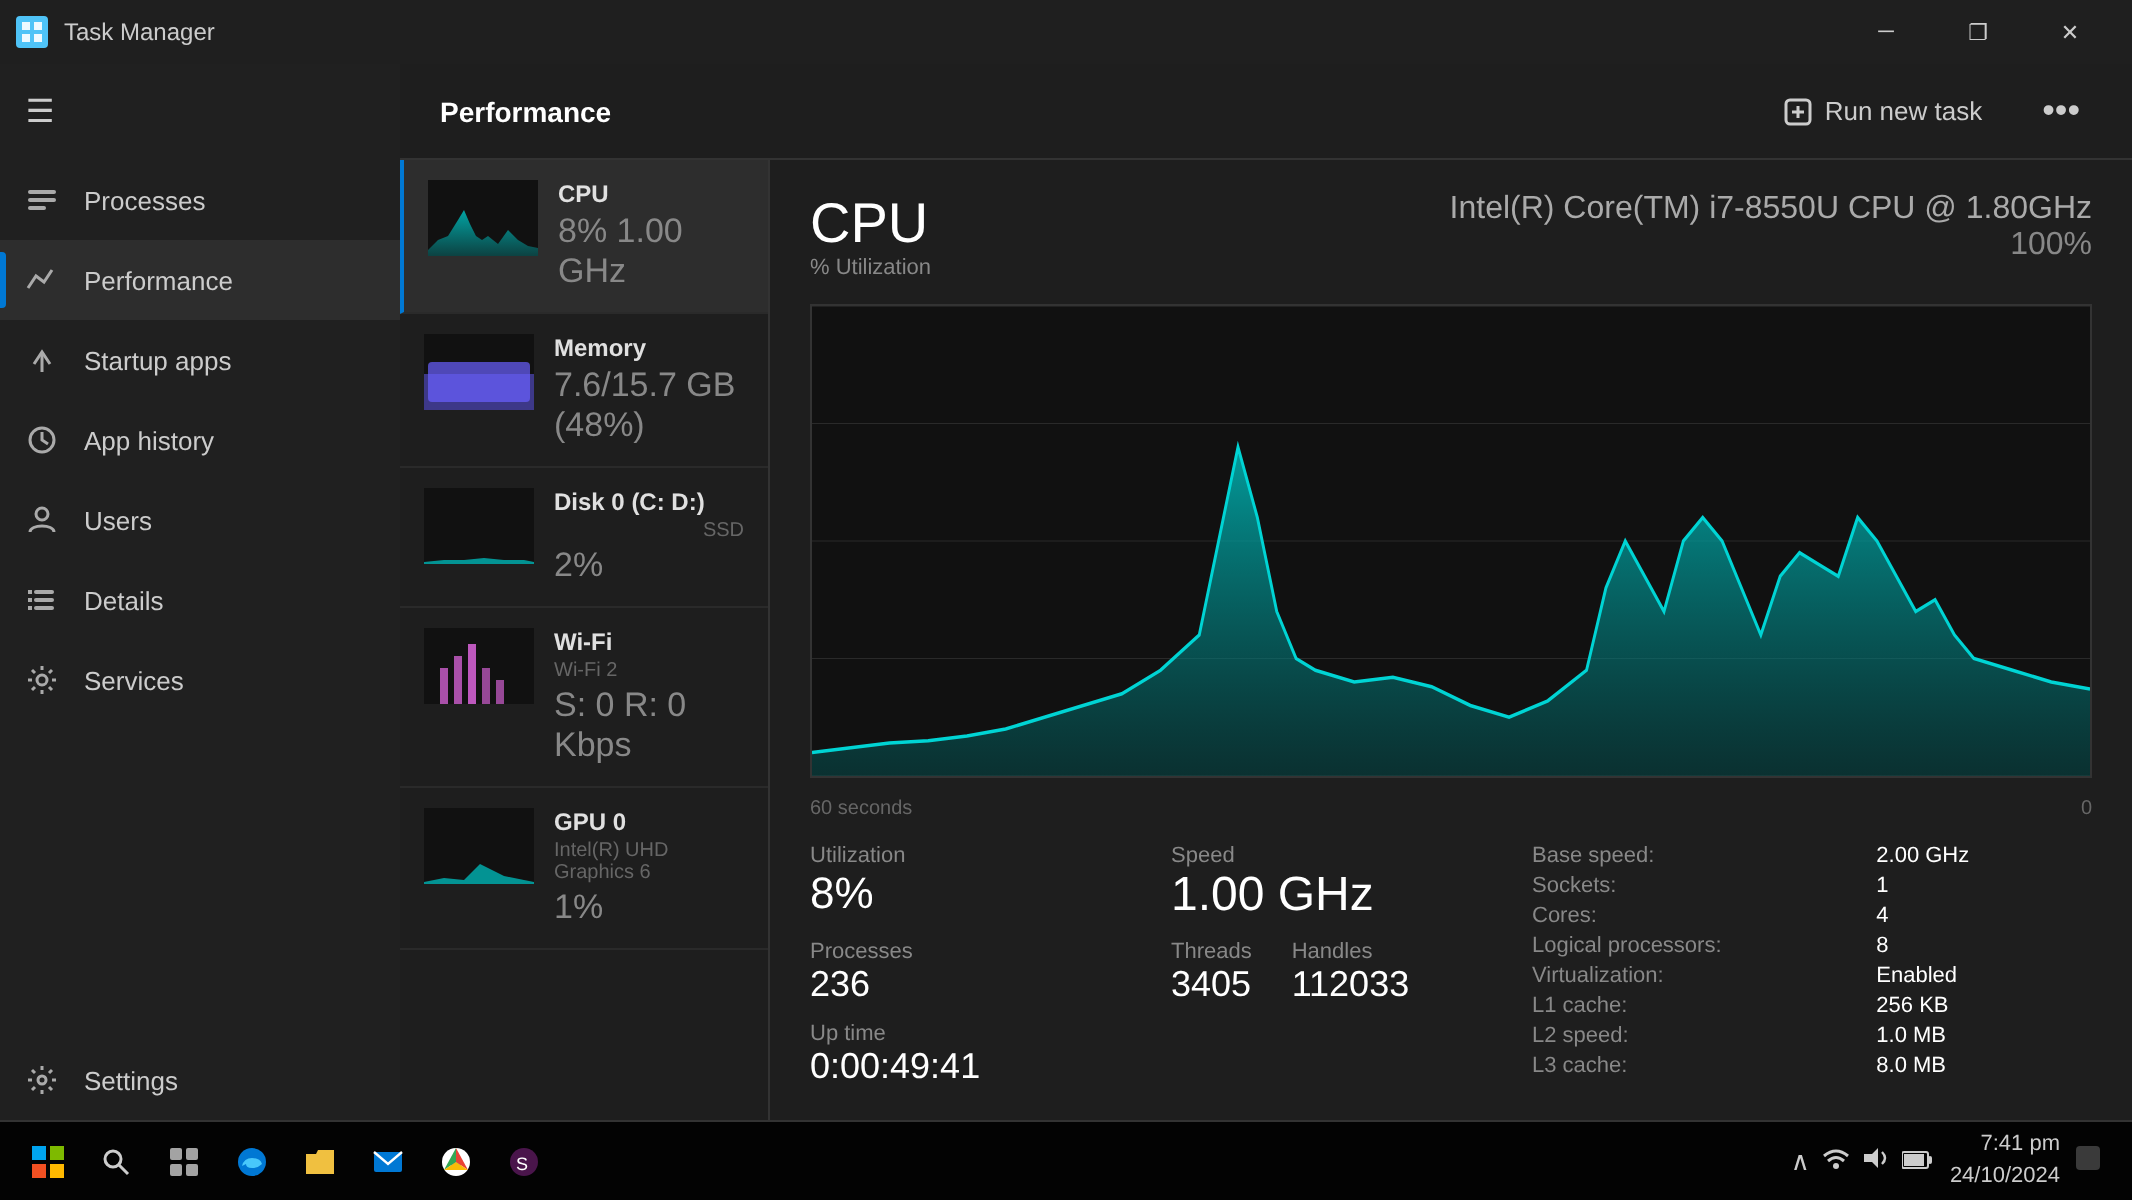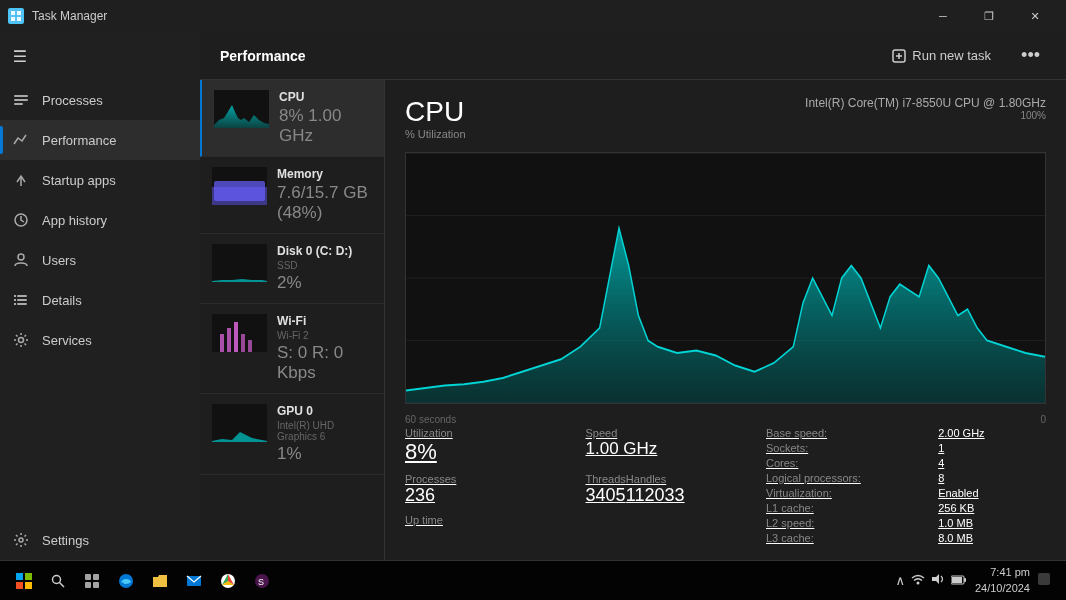--- a/index.html
+++ b/index.html
@@ -138,22 +138,22 @@
       display: flex; flex-direction: column;
       padding: 16px 20px;
       overflow: hidden;
     }
     .perf-header {
       display: flex; justify-content: space-between; align-items: flex-start;
       margin-bottom: 4px;
     }
     .perf-title { font-size: 28px; font-weight: 300; color: #fff; }
     .perf-subtitle { font-size: 11px; color: #888; }
-    .cpu-name { font-size: 12px; color: #aaa; text-align: left; }
-    .cpu-pct { font-size: 10px; color: #888; text-align: right; }
+    .cpu-name { font-size: 16px; color: #aaa; text-align: left; }
+    .cpu-pct { font-size: 16px; color: #888; text-align: right; }
 
     
     .chart-container {
       flex: 1;
       background: #111;
       border: 1px solid #333;
       position: relative;
       margin: 8px 0;
       min-height: 0;
     }
@@ -348,21 +348,21 @@
         </div>
 
         <div class="device-item">
           <div class="device-mini-chart">
             <svg width="55" height="38" viewBox="0 0 55 38">
               <path d="M0,37 L10,36 L20,36 L30,35 L40,36 L50,36 L55,37 L55,38 L0,38Z" fill="#00b4b4" opacity="0.8"></path>
             </svg>
           </div>
           <div class="device-info">
             <div class="device-name">Disk 0 (C: D:)</div>
-            <div class="device-sub" style="color:#666; font-size:10px;">SSD</div>
+            <div class="device-sub" style="color:#666; font-size:10px;text-align:right;">SSD</div>
             <div class="device-sub">2%</div>
           </div>
         </div>
 
         <div class="device-item">
           <div class="device-mini-chart">
             <svg width="55" height="38" viewBox="0 0 55 38">
               <rect x="8" y="20" width="4" height="18" fill="#d060d0" opacity="0.8"></rect>
               <rect x="15" y="14" width="4" height="24" fill="#d060d0" opacity="0.8"></rect>
               <rect x="22" y="8" width="4" height="30" fill="#d060d0" opacity="0.9"></rect>
@@ -443,48 +443,49 @@
               L580,125 L590,140 L600,150 L620,155 L640,160
               L660,163" fill="none" stroke="#00d4d4" stroke-width="1.5"></path>
           </svg>
         </div>
 
         <div class="chart-labels">
           <span>60 seconds</span>
           <span>0</span>
         </div>
 
-        <div style="display:flex; gap:0; margin-top:0;text-decoration:underline;">
+        <div style="display:flex; gap:0; margin-top:10px;">
 
           <div style="flex:1;">
             <div style="display:grid; grid-template-columns:1fr 1fr; gap:8px 20px;">
               <div>
                 <div style="font-size:11px; color:#888;">Utilization</div>
                 <div style="font-size:22px; font-weight:300; color:#fff;">8%</div>
               </div>
               <div>
                 <div style="font-size:11px; color:#888;">Speed</div>
-                <div style="font-size:17px; font-weight:300; color:#fff;">1.00 GHz</div>
+                <div style="font-size:24px; font-weight:300; color:#fff;">1.00 GHz</div>
               </div>
               <div>
                 <div style="font-size:11px; color:#888;">Processes</div>
                 <div style="font-size:18px; font-weight:300; color:#fff;">236</div>
               </div>
-              <div style="display:flex; ">
+              <div style="display:flex; gap:20px;">
                 <div>
                   <div style="font-size:11px; color:#888;">Threads</div>
                   <div style="font-size:18px; font-weight:300; color:#fff;">3405</div>
                 </div>
                 <div>
                   <div style="font-size:11px; color:#888;">Handles</div>
                   <div style="font-size:18px; font-weight:300; color:#fff;">112033</div>
                 </div>
               </div>
               <div>
                 <div style="font-size:11px; color:#888;">Up time</div>
+                <div style="font-size:18px; font-weight:300; color:#fff;">0:00:49:41</div>
               </div>
             </div>
           </div>
 
           <div style="width:300px; padding-left:20px;">
             <div style="display:grid; grid-template-columns:auto auto; gap:3px 16px; font-size:11px;">
               <span style="color:#888;">Base speed:</span>
               <span style="color:#fff;">2.00 GHz</span>
               <span style="color:#888;">Sockets:</span>
               <span style="color:#fff;">1</span>

